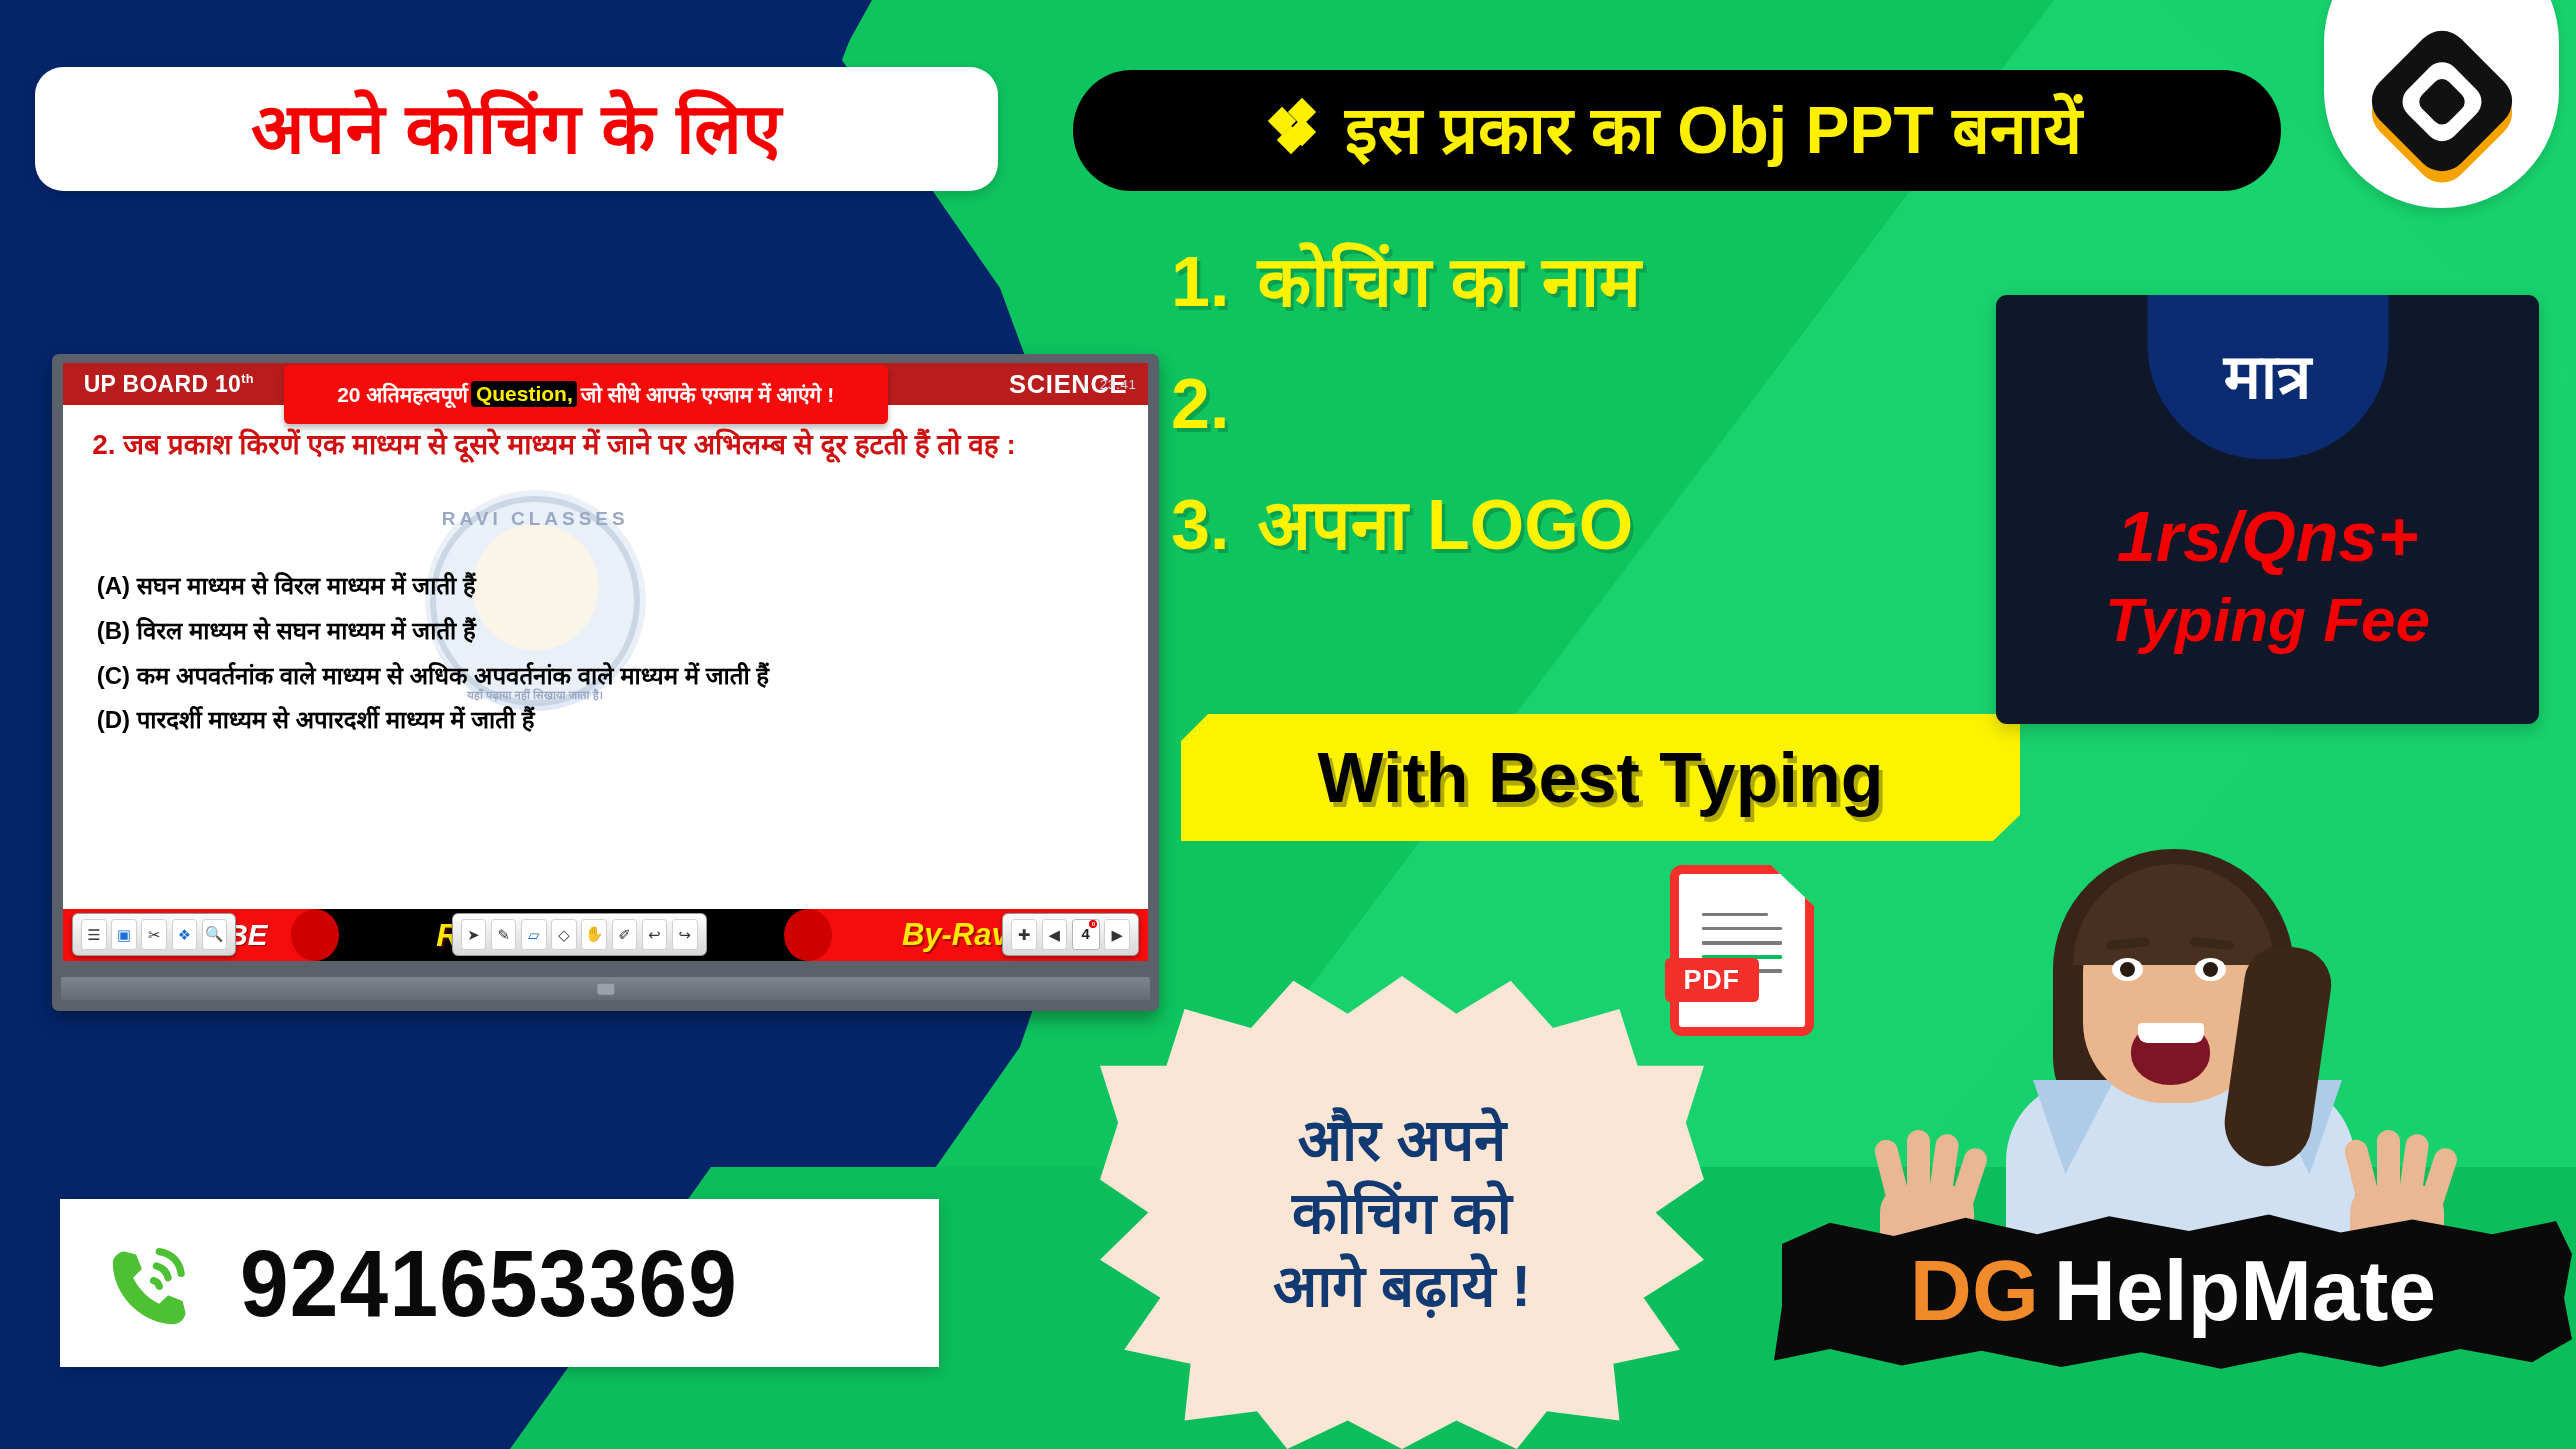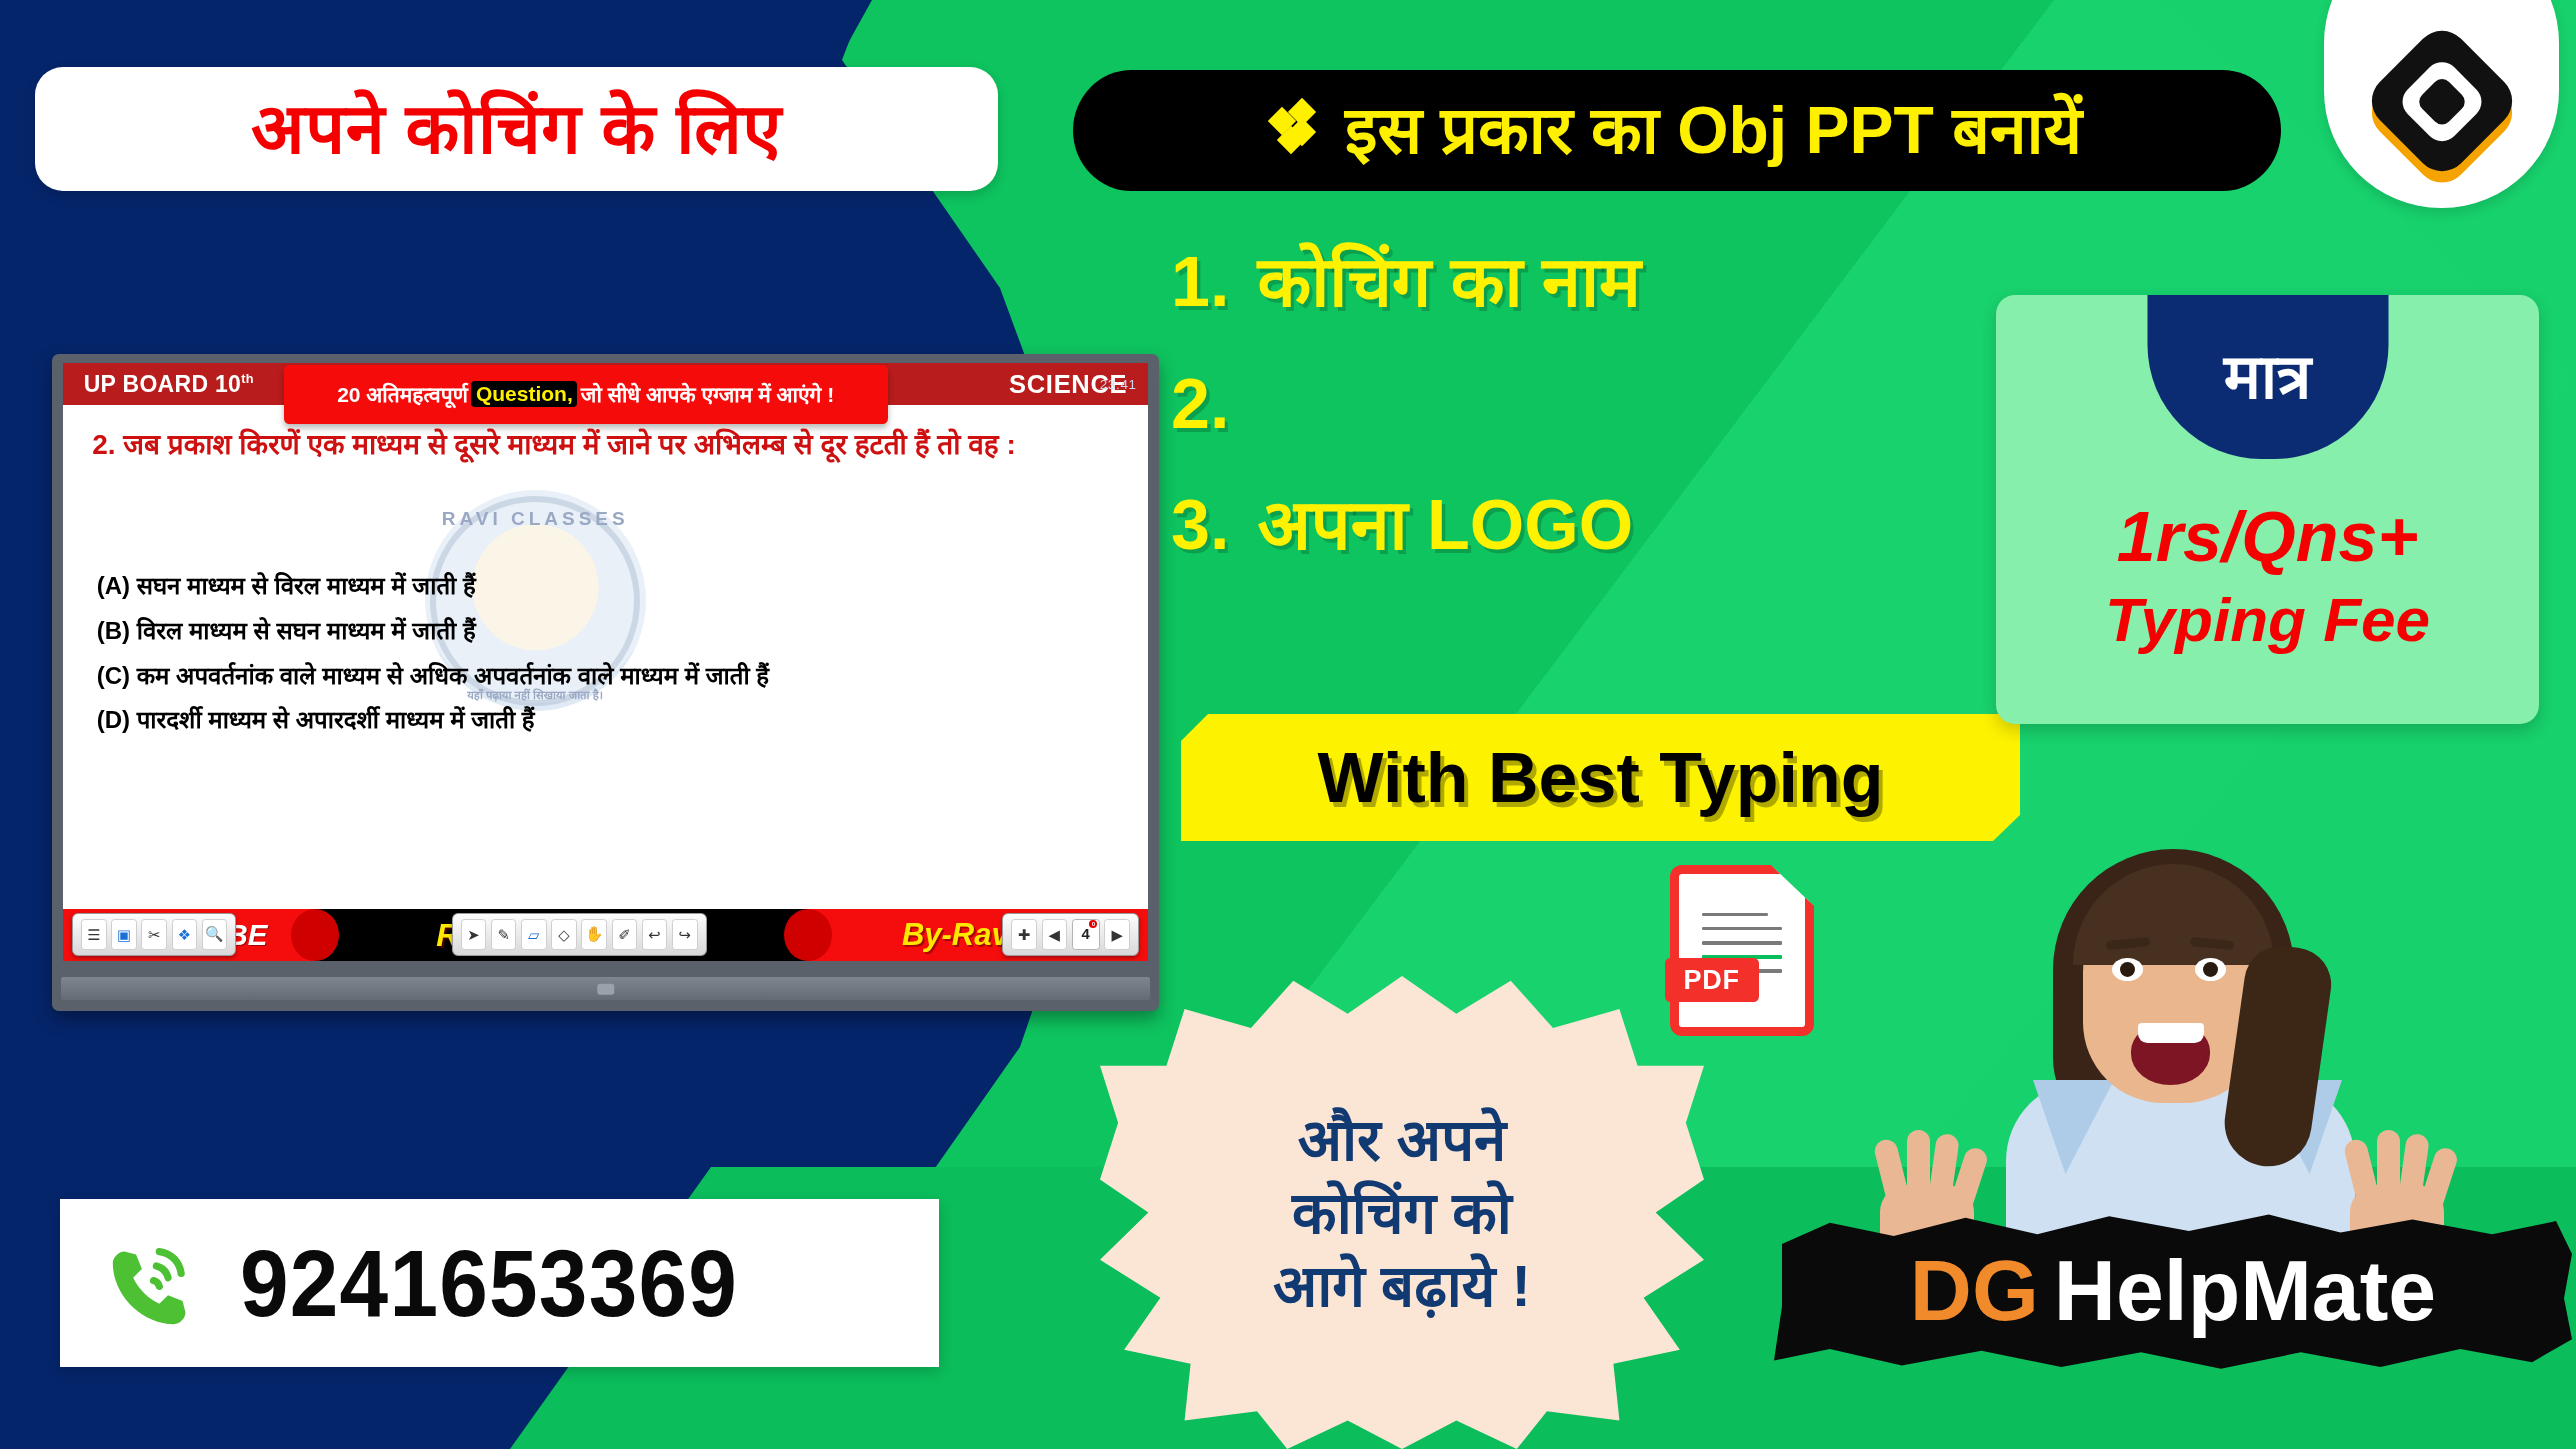--- a/index.html
+++ b/index.html
@@ -98,21 +98,21 @@
     box-shadow:0 4.7px 9.4px rgba(0,0,0,.2);
   }
   .badge-design .txt{
     color:#000;font-size:70px;font-weight:700;white-space:nowrap;
     text-shadow:4px 4.7px 0 rgba(0,0,0,.3);
   }
 
   
   .price-card{
     position:absolute;left:1996px;top:295px;width:543px;height:429px;
-    background:#86efac;border-radius:19px;
+    background:#0f172a;border-radius:11px;
     box-shadow:0 6.7px 16px rgba(0,0,0,.18);
   }
   .price-tab{
     position:absolute;left:50%;top:0;transform:translateX(-50%);
     width:241px;height:164px;background:#0b2b72;
     border-radius:0 0 114px 114px;
     display:flex;align-items:center;justify-content:center;
   }
   .price-tab .txt{color:#fff;font-size:62px;font-weight:700;line-height:1;}
   .price-main{

